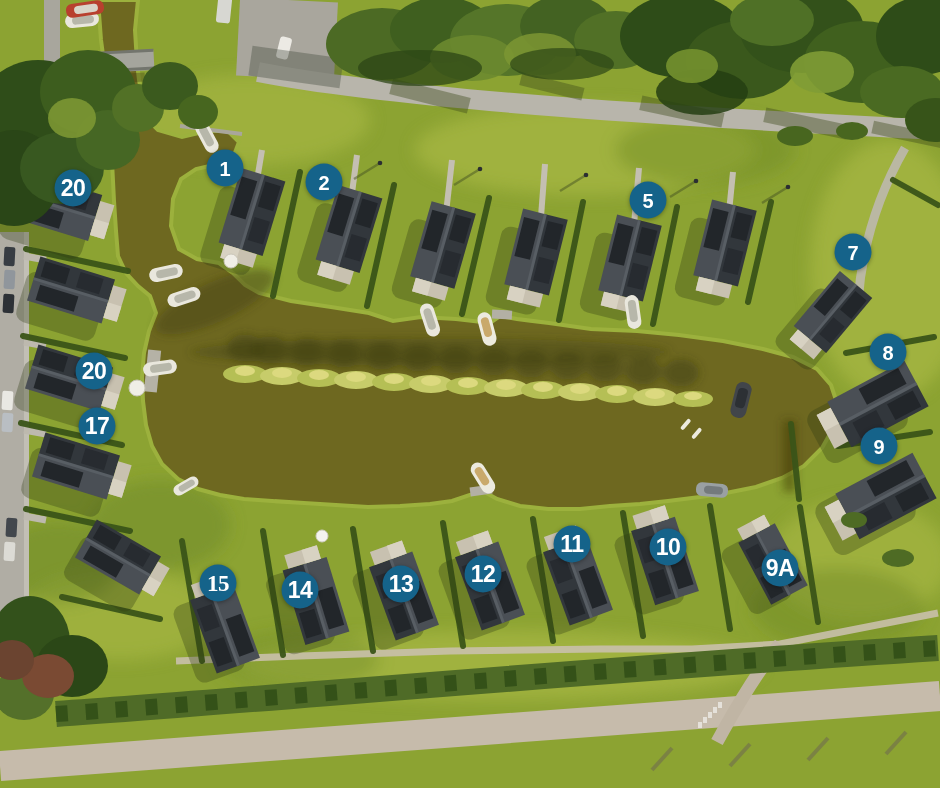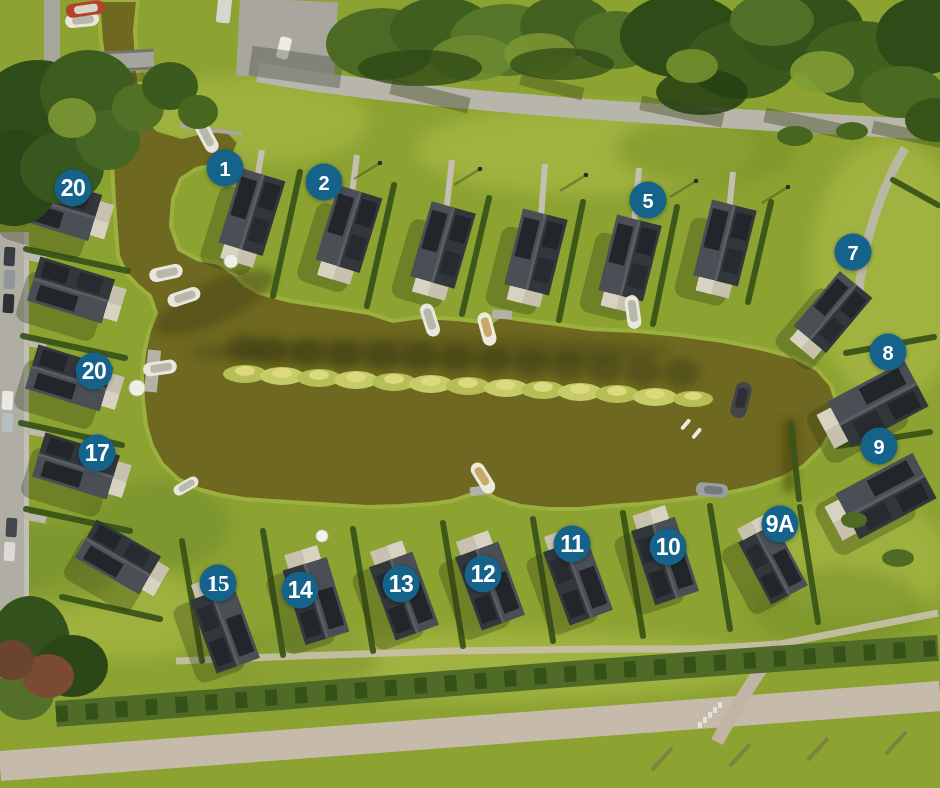--- a/index.html
+++ b/index.html
@@ -380,42 +380,42 @@
   </div>
       <div class="marker" style="left: 853px; top: 252px;">
     <span>7</span>
   </div>
       <div class="marker" style="left: 888px; top: 352px;">
     <span>8</span>
   </div>
       <div class="marker" style="left: 879px; top: 446px;">
     <span>9</span>
   </div>
-      <div class="marker two" style="left: 780px; top: 524px; text-align: center;">
+      <div class="marker two" style="left: 780px; top: 568px; text-align: center;">
     <span>9A</span>
   </div>
       <div class="marker two" style="left: 668px; top: 547px;">
     <span>10</span>
   </div>
       <div class="marker two" style="left: 572px; top: 544px;">
     <span>11</span>
   </div>
       <div class="marker two" style="left: 483px; top: 574px;">
     <span>12</span>
   </div>
       <div class="marker two" style="left: 401px; top: 584px;">
     <span>13</span>
   </div>
       <div class="marker two" style="left: 300px; top: 590px;">
     <span>14</span>
   </div>
       <div class="marker two" style="left: 218px; top: 583px; font-family: Liberation Serif, serif;">
     <span>15</span>
   </div>
-      <div class="marker two" style="left: 97px; top: 453px;">
+      <div class="marker two" style="left: 97px; top: 426px;">
     <span>17</span>
   </div>
       <div class="marker two" style="left: 94px; top: 371px;">
     <span>20</span>
   </div>
       <div class="marker two" style="left: 73px; top: 188px;">
     <span>20</span>
   </div>
     </div>
 

